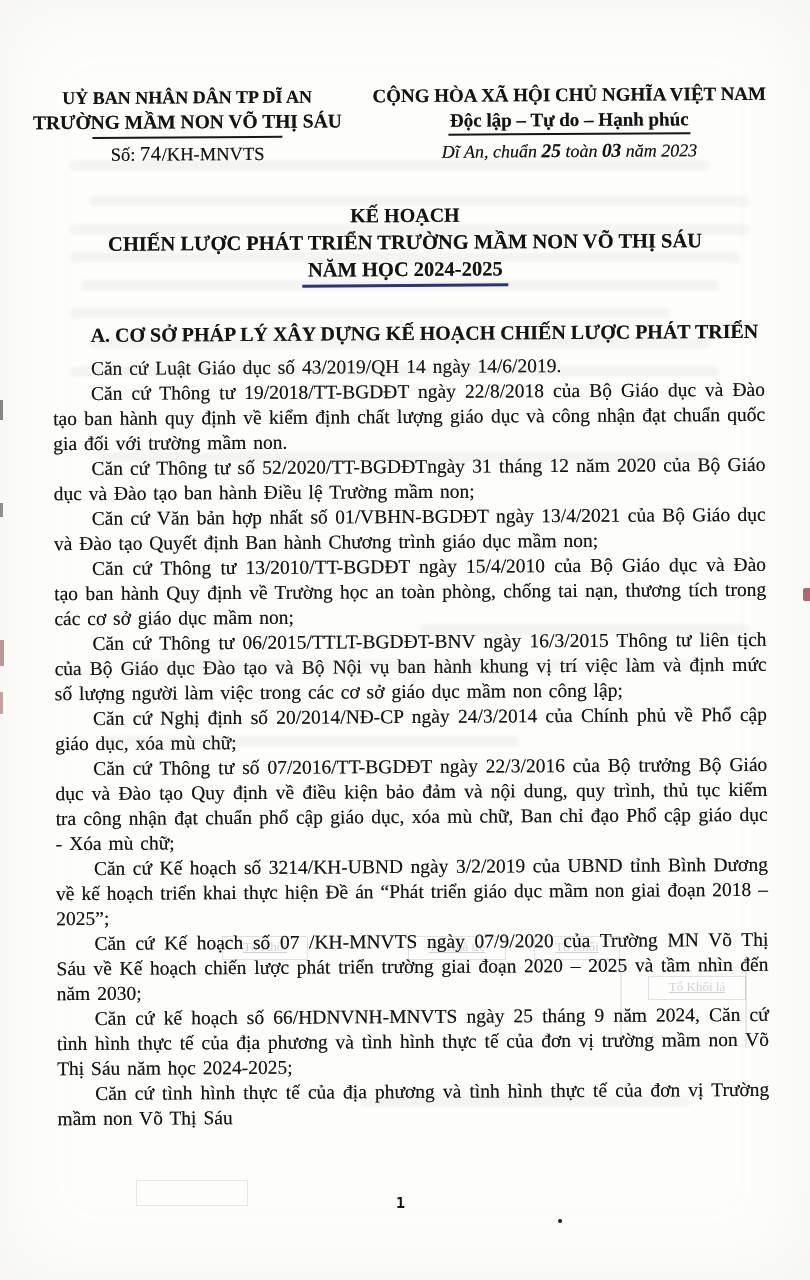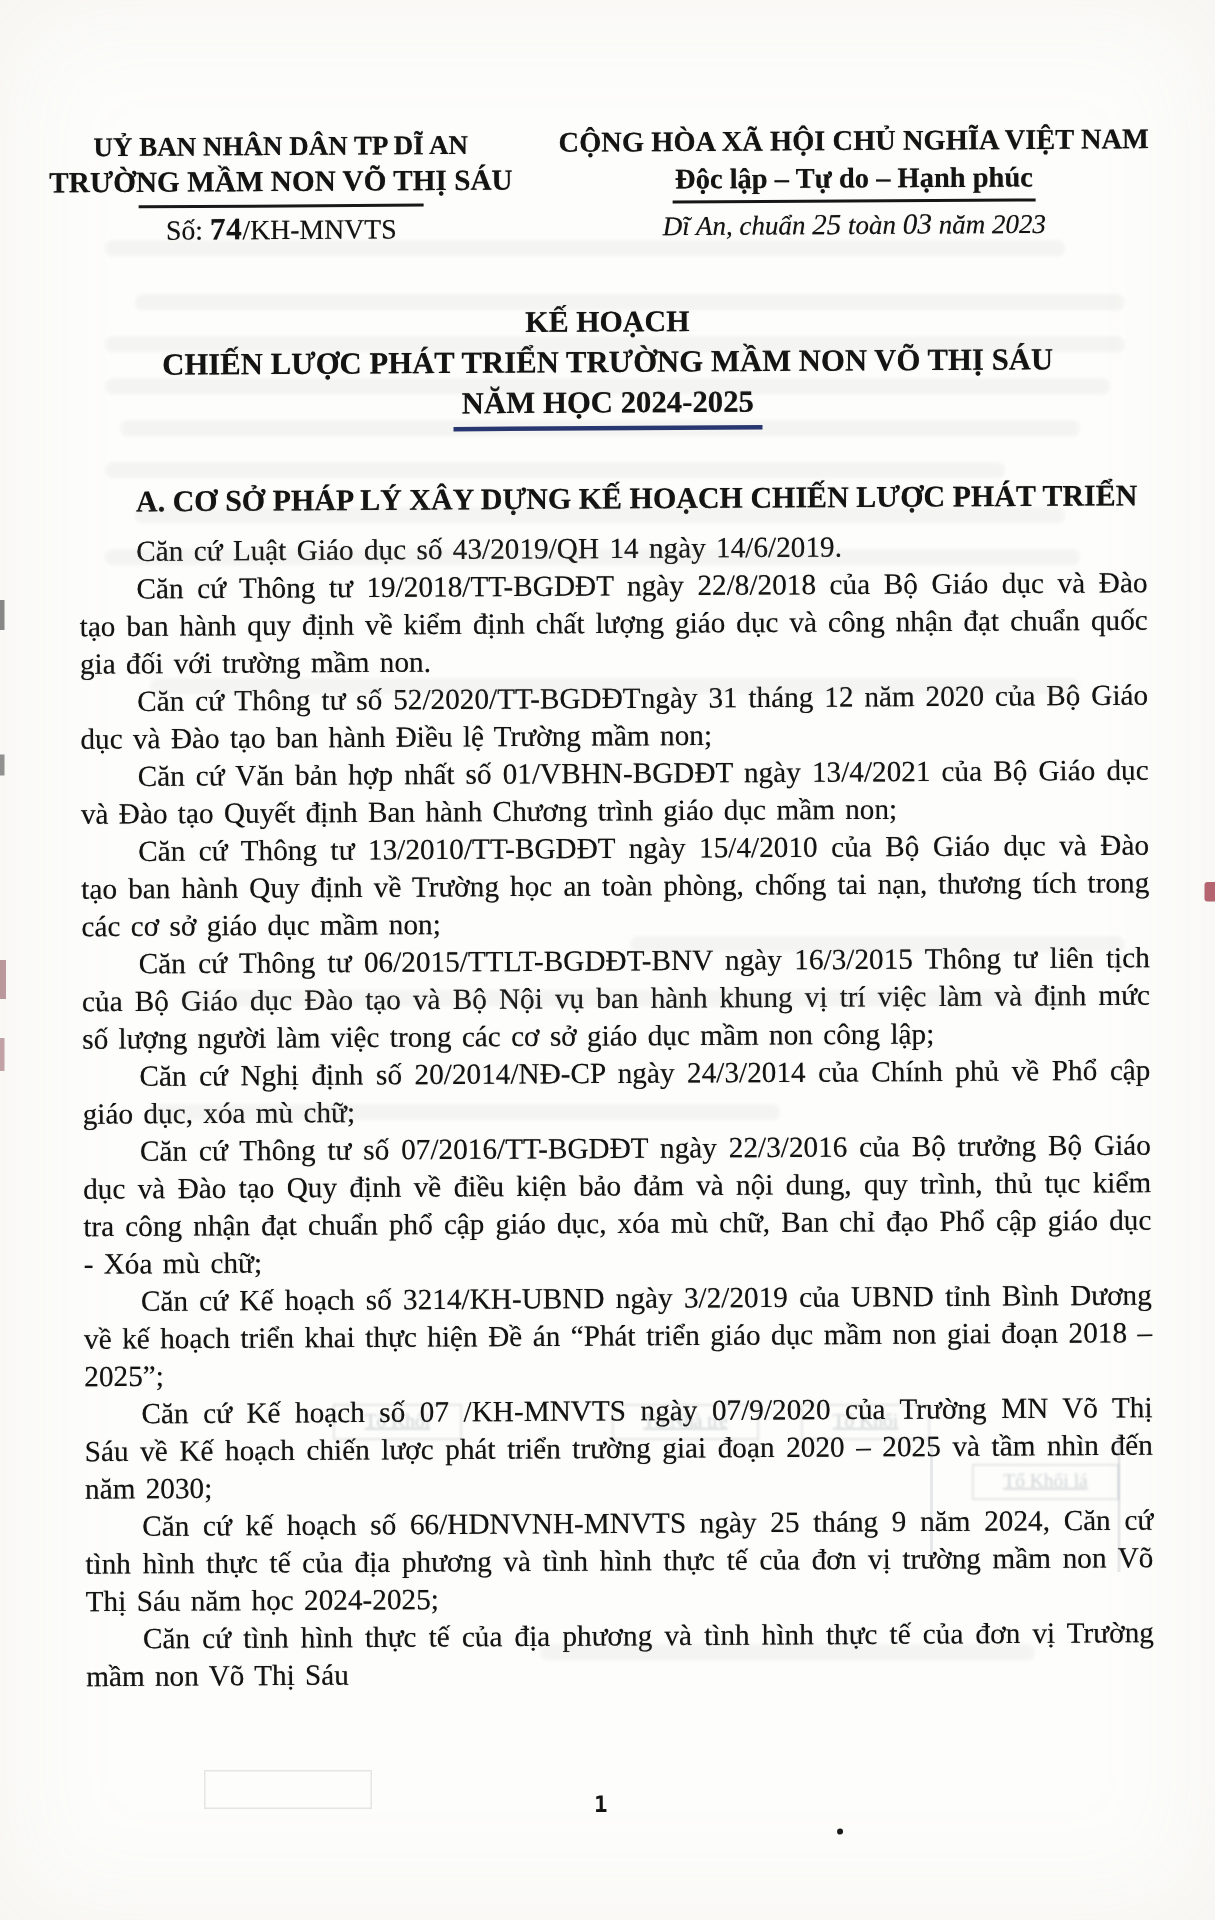--- a/index.html
+++ b/index.html
@@ -14,26 +14,26 @@
   .ink{text-shadow:0 0 .5px rgba(20,20,20,.6);}
 
   
   .hdr{position:absolute;top:84px;left:20px;right:26px;display:flex;z-index:2;}
   .hdr-left{width:336px;text-align:center;}
   .hdr-right{flex:1;text-align:center;}
   .org1{font-weight:bold;font-size:18px;line-height:24px;white-space:nowrap;}
   .org2{font-weight:bold;font-size:19.5px;line-height:26px;white-space:nowrap;}
   .org-rule{width:190px;height:2px;background:#191919;margin:1px auto 2px;}
   .so-line{font-size:18.5px;line-height:26px;}
-  .hand{font-weight:bold;font-size:1.12em;letter-spacing:.5px;}
+  .hand{font-weight:normal;font-size:1.12em;letter-spacing:.5px;}
   .nat1{font-weight:bold;font-size:19px;line-height:24px;white-space:nowrap;}
   .nat2{display:inline-block;font-weight:bold;font-size:19px;line-height:25px;
         border-bottom:2px solid #161616;padding:0 2px 1px;white-space:nowrap;}
   .date-line{font-style:italic;font-size:18px;line-height:27px;margin-top:2px;white-space:nowrap;}
-  .hand-it{font-weight:normal;font-style:italic;font-size:1.08em;}
+  .hand-it{font-weight:bold;font-style:italic;font-size:1.08em;}
 
   
   .title{position:absolute;top:202px;left:0;right:0;text-align:center;z-index:2;}
   .t1{font-weight:bold;font-size:20px;line-height:27px;}
   .t2{font-weight:bold;font-size:20.5px;line-height:27px;white-space:nowrap;}
   .t3{display:inline-block;font-weight:bold;font-size:20.5px;line-height:26px;
       border-bottom:3px solid #20306e;padding:0 6px 2px;}
 
   
   .content{position:absolute;top:320px;left:52px;width:712px;z-index:2;}

